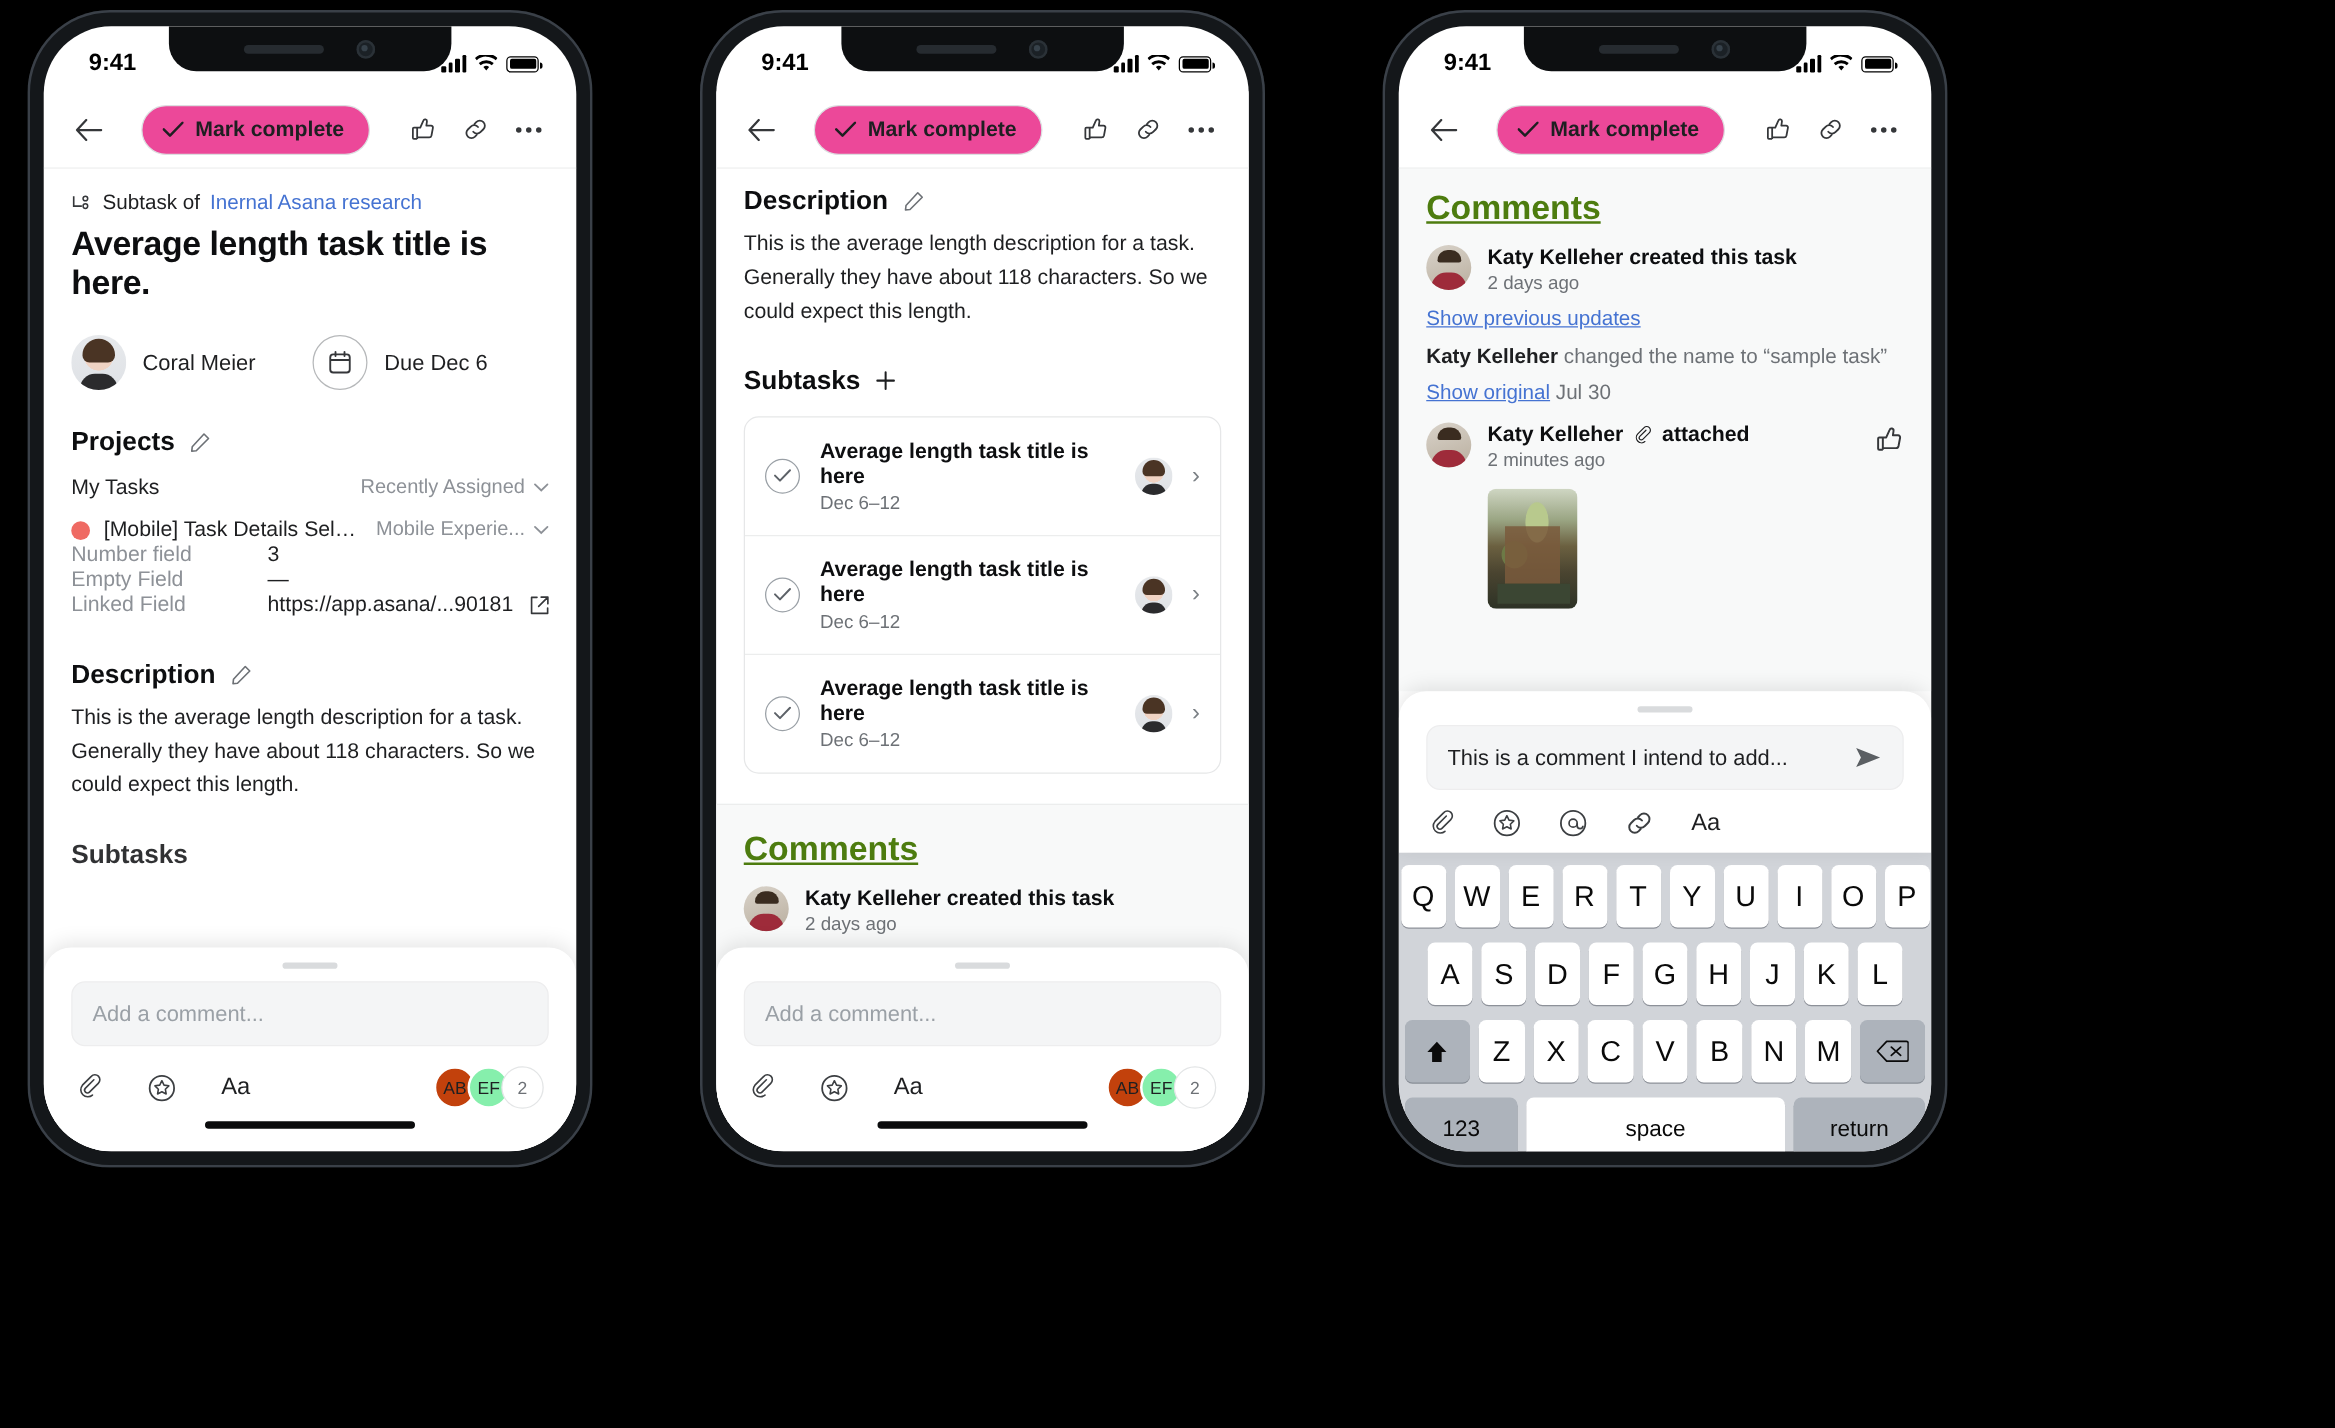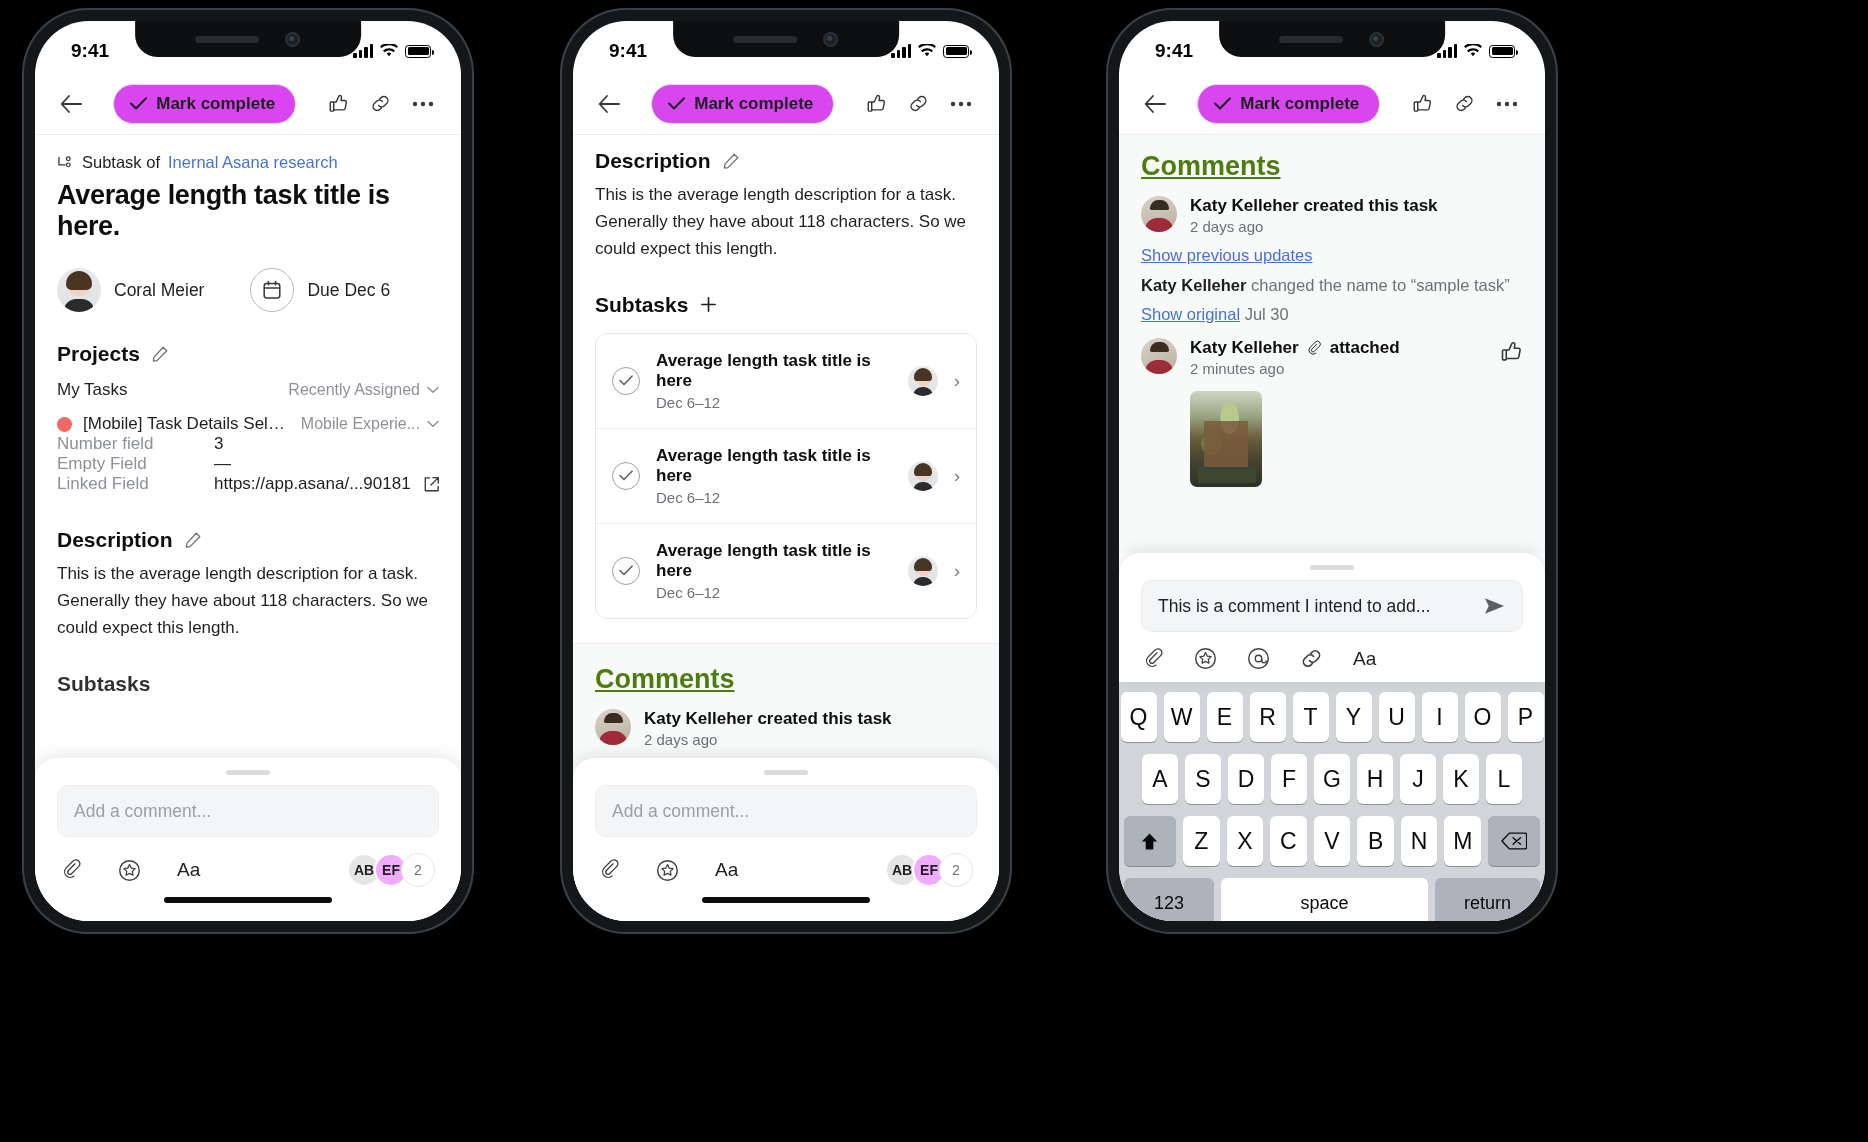--- a/index.html
+++ b/index.html
@@ -60,21 +60,21 @@
   .navbar {
     flex: 0 0 62px; display:flex; align-items:center; gap: 14px;
     padding: 0 24px 0 22px; background:#fff;
     border-bottom: 1px solid #eceded;
   }
   .nav-icon { width:34px;height:34px;display:flex;align-items:center;justify-content:center;color:#35373a; }
   .mark-complete {
     display:flex;align-items:center;gap:9px;
     border:1px solid #dcdee0; border-radius: 24px;
     height: 40px; padding: 0 20px 0 16px;
-    font-size: 17px; font-weight: bold; color:#1e1f21; background:#d946ef;
+    font-size: 17px; font-weight: bold; color:#1e1f21; background:#ec4899;
     white-space:nowrap;
   }
   .nav-spacer { flex:1; }
 
   
   .content { flex:1; overflow:hidden; background:#fff; position:relative; }
   .pad { padding: 0 22px; }
 
   .subtask-of { display:flex;align-items:center;gap:8px;font-size:16.5px;color:#1e1f21;padding-top:18px; }
   .subtask-of a { color:#4573d2; text-decoration:none;text-align:center; }
@@ -163,22 +163,22 @@
   }
   .cmt-input.filled{color:#1e1f21;}
   .send-icon{color:#5b5f63;}
   .tool-row{display:flex;align-items:center;gap:36px;padding:16px 4px 0;color:#3c3f42;}
   .tool-row .spacer{flex:1;}
   .aa{font-size:19px;color:#1e1f21;}
   .mini-avs{display:flex;align-items:center;}
   .mini{width:34px;height:34px;border-radius:50%;display:flex;align-items:center;justify-content:center;
         font-size:14px;color:#1e1f21;margin-left:-7px;border:2px solid #fff;}
   .mini:first-child{margin-left:0;}
-  .m-ab{background:#e5e5e5;font-weight:bold;}
-  .m-ef{background:#f0abfc;font-weight:bold;}
+  .m-ab{background:#c2410c;}
+  .m-ef{background:#86efac;}
   .m-cnt{background:#fff;border:1.5px solid #e3e5e6;color:#6d7176;}
   .home-ind{height:34px;display:flex;align-items:flex-start;justify-content:center;padding-top:10px;}
   .home-ind i{display:block;width:168px;height:6px;border-radius:4px;background:#0b0c0d;}
 
   
   .keyboard{background:#d1d4d9;padding:10px 5px 0;flex:0 0 auto;}
   .krow{display:flex;justify-content:center;gap:7px;margin-bottom:12px;}
   .key{
     background:#fff;border-radius:6px;height:50px;min-width:36px;flex:1;
     display:flex;align-items:center;justify-content:center;

